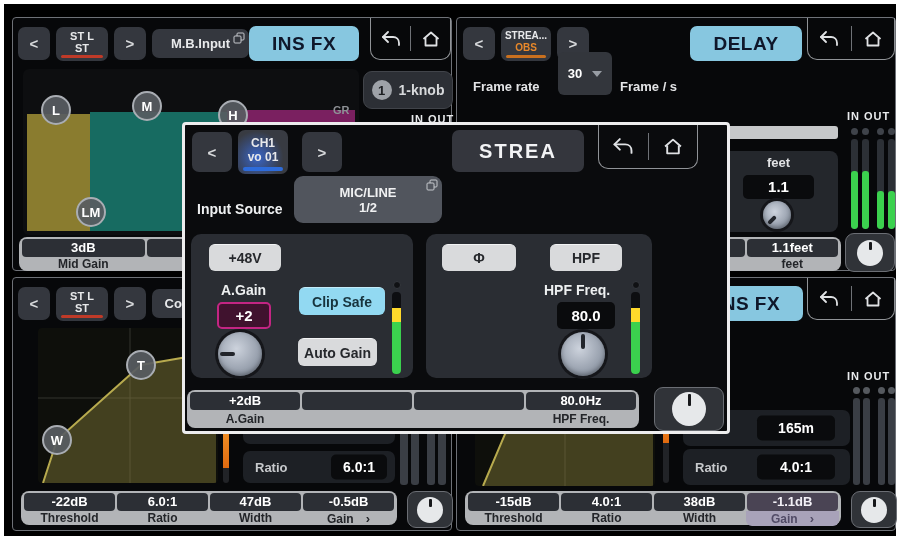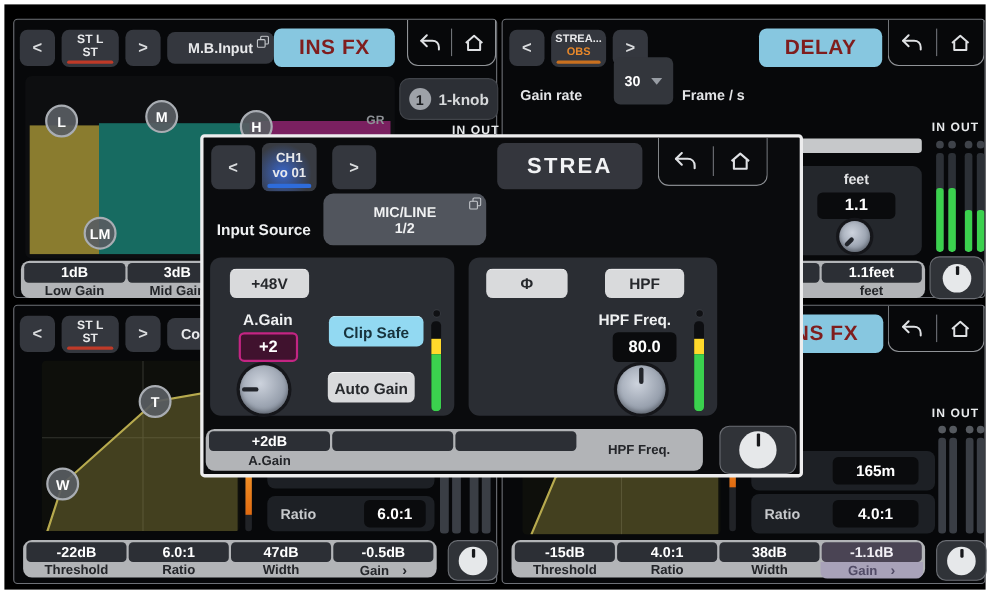--- a/index.html
+++ b/index.html
@@ -9,21 +9,21 @@
   .t{position:absolute;white-space:nowrap;}
   
   .hbtn{position:absolute;background:#34373e;border-radius:7px;color:#e8e9eb;display:flex;align-items:center;
     justify-content:center;font-weight:bold;box-sizing:border-box;}
   .hbtn.nav{font-size:15px;color:#d9dbdd;}
   .chbtn{flex-direction:column;font-size:11px;line-height:12px;padding-bottom:4px;}
   .chbtn .ln{position:relative;z-index:2;}
   .ul{position:absolute;left:5px;right:5px;bottom:3px;height:3px;border-radius:2px;}
   .ptitle{position:absolute;border-radius:7px;font-weight:bold;font-size:19px;display:flex;align-items:center;
     justify-content:center;letter-spacing:.5px;}
-  .blue{background:#87c7e0;color:#7f1d1d;}
+  .blue{background:#87c7e0;color:#0f172a;}
   .darktitle{background:#34363d;color:#f2f3f5;letter-spacing:2px;font-size:20px;}
   .bhome{position:absolute;display:flex;border:1px solid #909397;border-top:none;border-radius:0 0 10px 10px;box-sizing:border-box;}
   .bh-half{flex:1;display:flex;align-items:center;justify-content:center;}
   .bh-sep{width:1px;background:#6f7277;margin:8px 0;}
   
   .bbar{position:absolute;height:34px;background:#b2b4b7;border-radius:8px;display:flex;padding:0 2px;box-sizing:border-box;}
   .cell{flex:1;display:flex;flex-direction:column;min-width:0;}
   .cell .v{height:18px;margin:2px 1px 0;background:#2c2f35;border-radius:4px;color:#fff;font-size:13px;
     font-weight:bold;text-align:center;line-height:18px;}
   .cell .lw{flex:1;display:flex;align-items:center;justify-content:center;font-size:12px;font-weight:bold;
@@ -141,26 +141,20 @@
 
     <div class="onekn" style="left:350px;top:53px;width:90px;height:38px">
       <span class="badge">1</span>
       <span>1-knob</span>
     </div>
     <div class="t" style="left:320px;top:86px;color:#8e9196;font-size:11px;font-weight:bold">GR</div>
     <div class="t" style="left:398px;top:95px;font-size:11px;font-weight:bold;color:#e8eaec;letter-spacing:1px">IN OUT</div>
 
     <div class="bbar" style="left:6px;top:219px;width:378px">
       <div class="cell">
-        <div class="v">1dB</div>
-          <div class="lw">
-            <span>Low Gain</span>
-          </div>
-      </div>
-      <div class="cell">
         <div class="v">3dB</div>
           <div class="lw">
             <span>Mid Gain</span>
           </div>
       </div>
       <div class="cell">
         <div class="v"></div>
           <div class="lw">
             <span></span>
           </div>
@@ -192,21 +186,21 @@
       </div>
       <div class="bh-sep"></div>
       <div class="bh-half">
         <svg width="20" height="18" viewBox="0 0 20 18" fill="none" stroke="#dfe1e4" stroke-width="1.8" stroke-linejoin="round">
             <path d="M2.5 9 L10 2.5 L17.5 9"></path>
             <path d="M4.5 8 V15.5 H15.5 V8"></path>
           </svg>
       </div>
     </div>
 
-    <div class="t" style="left:16px;top:61px;font-size:13px;font-weight:600;color:#e3e4e6">Gain rate</div>
+    <div class="t" style="left:16px;top:61px;font-size:13px;font-weight:600;color:#e3e4e6">Frame rate</div>
     <div class="ddown" style="left:101px;top:34px;width:54px;height:43px">
       <span>30</span>
       <i class="tri"></i>
     </div>
     <div class="t" style="left:163px;top:61px;font-size:13px;font-weight:600;color:#e3e4e6">Frame / s</div>
 
     <div class="t" style="left:88px;top:108px;width:293px;height:13px;background:#c6c8ca;border-radius:3px"></div>
 
     <div class="t" style="left:390px;top:92px;font-size:11px;font-weight:bold;color:#e8eaec;letter-spacing:1px">IN OUT</div>
     <div class="dot" style="left:394px;top:110px;background:#3f434a"></div>
@@ -497,20 +491,21 @@
             <span></span>
           </div>
       </div>
       <div class="cell">
         <div class="v"></div>
           <div class="lw">
             <span></span>
           </div>
       </div>
       <div class="cell">
+        <div class="v">80.0Hz</div>
           <div class="lw">
             <span>HPF Freq.</span>
           </div>
       </div>
     </div>
     <div class="knobbtn" style="left:469px;top:262px;width:70px;height:44px">
         <div class="kw big"></div>
       </div>
   </div>
 

